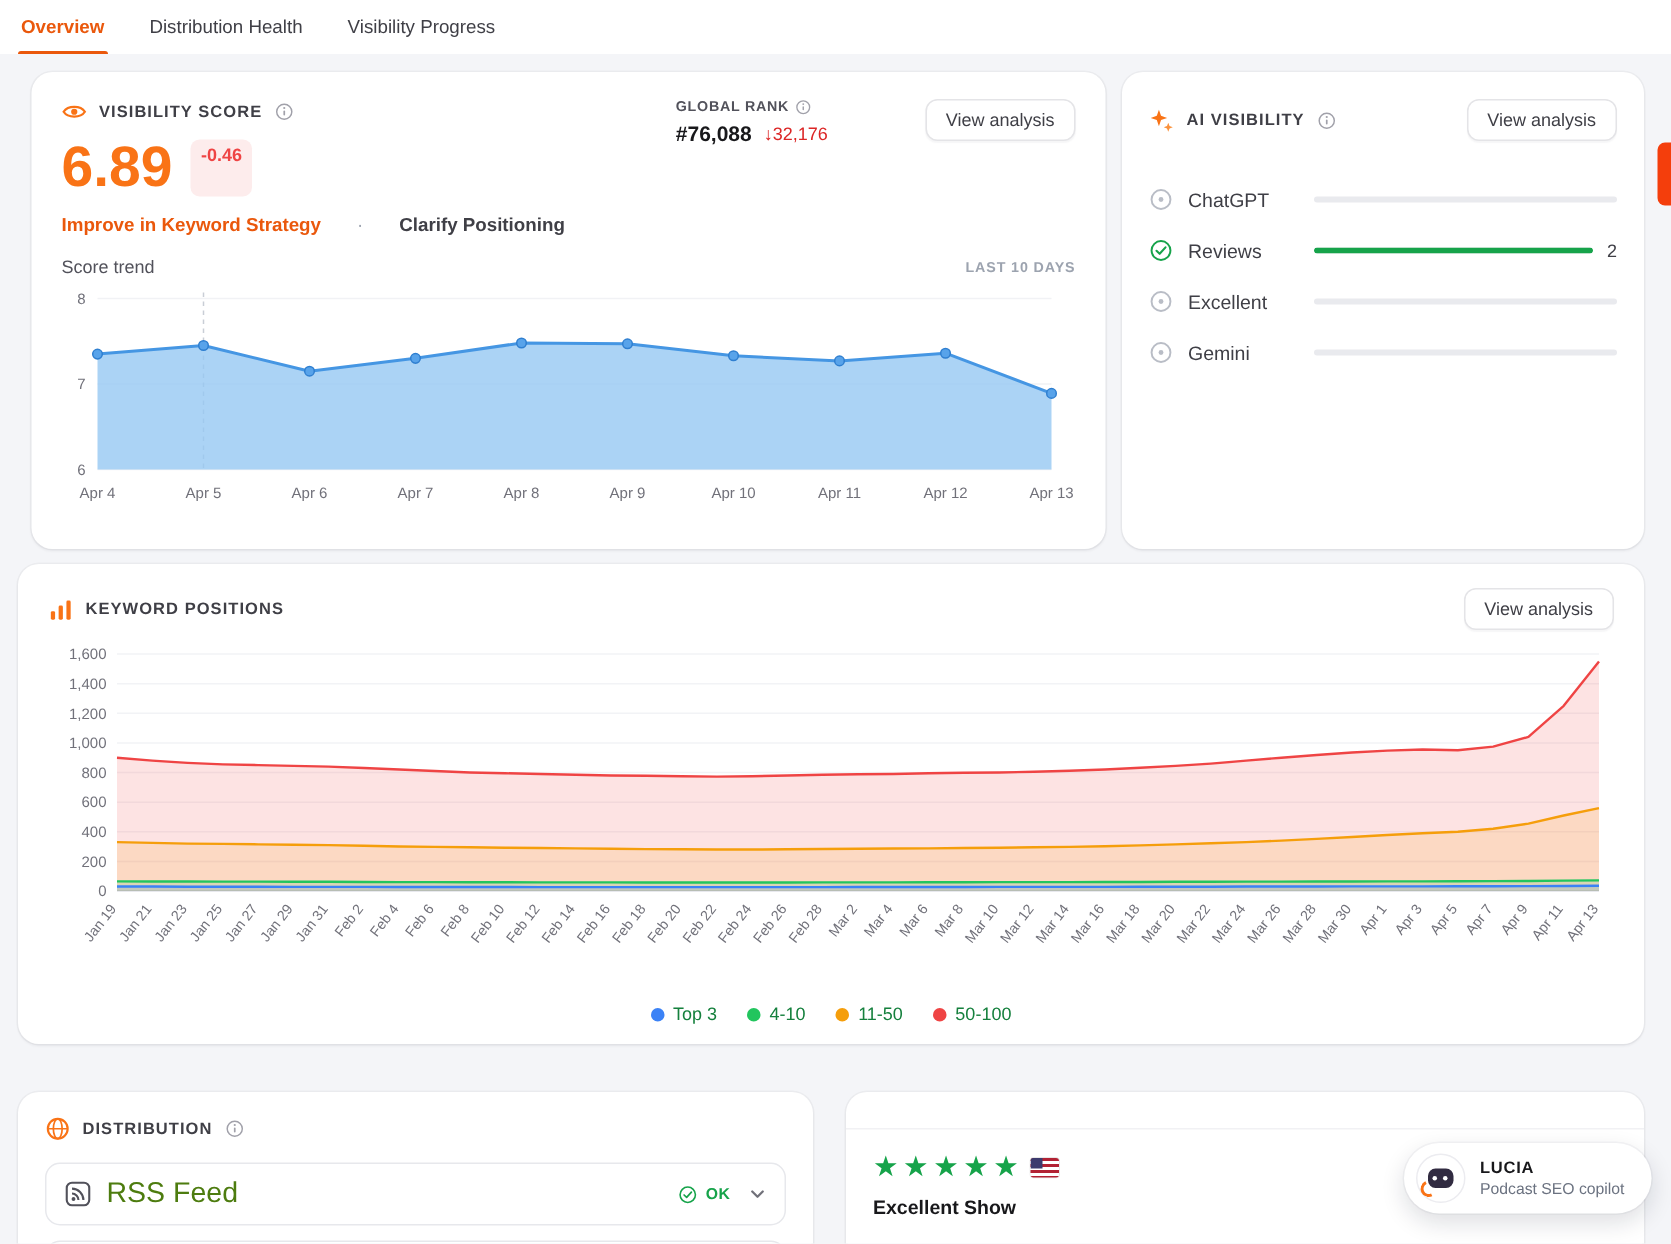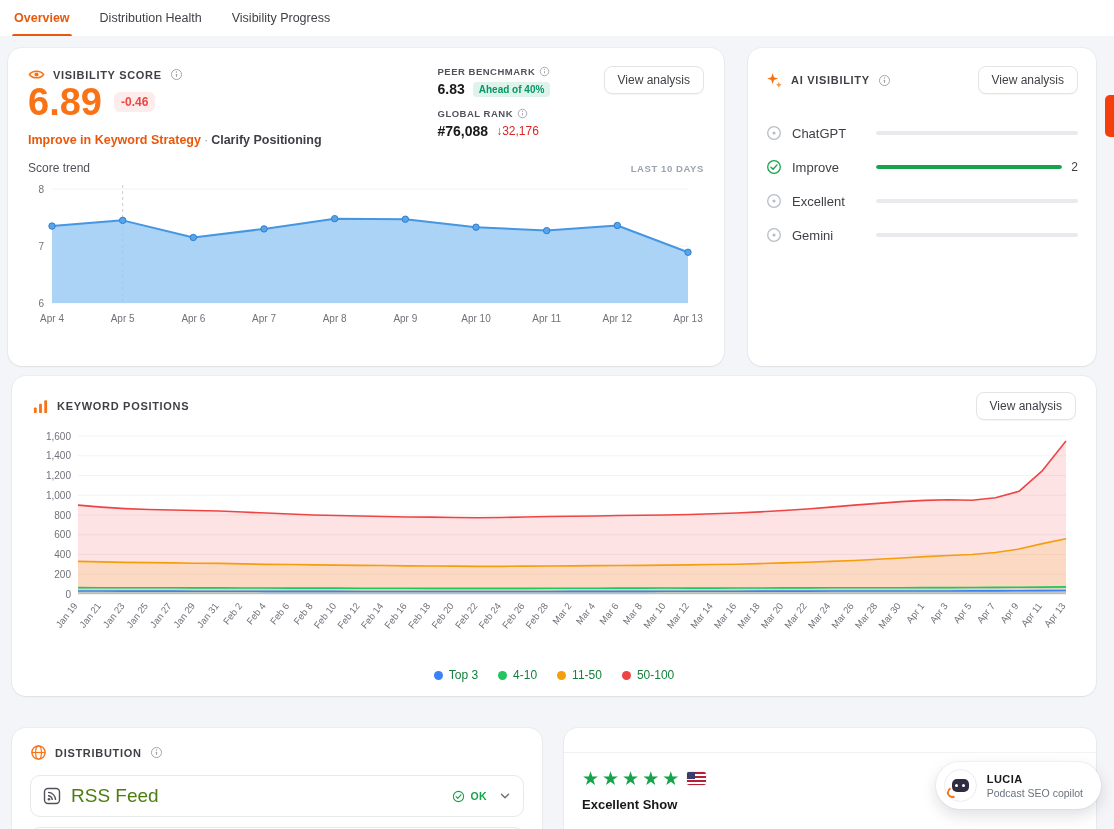--- a/index.html
+++ b/index.html
@@ -15,27 +15,27 @@
 
   
   .card{position:absolute;background:#fff;border-radius:14px;box-shadow:0 1px 2px rgba(16,24,40,.06),0 0 0 1px rgba(16,24,40,.035)}
   .card-head{display:flex;align-items:center;gap:8px}
   .card-title{font-size:11px;font-weight:700;letter-spacing:.7px;color:#3f3f46}
   .hicon{width:17px;height:17px;flex:0 0 auto}
   .info{width:13px;height:13px;flex:0 0 auto;cursor:pointer}
   .btn{border:1px solid #e4e4e7;background:#fff;border-radius:8px;padding:6px 13px;font-size:12px;color:#3f3f46;cursor:pointer;white-space:nowrap;box-shadow:0 1px 1px rgba(16,24,40,.04)}
 
   
-  #card-visibility{left:8px;top:48px;width:716px;height:318px;padding:18px 20px}
+  #card-visibility{left:21px;top:48px;width:716px;height:318px;padding:18px 20px}
   .vis-top{display:flex;align-items:flex-start}
   .vis-left{flex:1}
-  .score-row{display:flex;align-items:center;}
+  .score-row{display:flex;margin-top:10px}
   .score{font-size:38px;line-height:1;font-weight:800;color:#f97316}
   .delta-badge{margin-left:12px;font-size:12px;font-weight:700;color:#ef4444;background:#fdecec;border-radius:6px;padding:3px 7px}
-  .suggestions{margin-top:12px;font-size:12.5px;display:flex;align-items:center;gap:3px}
+  .suggestions{margin-top:12px;font-size:12.5px;display:flex;align-items:center;gap:24px}
   .sg-link{color:#ea580c;font-weight:700;text-decoration:none;cursor:pointer}
   .sg-sep{color:#9ca3af}
   .sg-2{color:#3f3f46;font-weight:600;cursor:pointer}
   .bench{width:152px;margin-right:14px}
   .bench-group{margin-bottom:11px}
   .bench-label{display:flex;align-items:center;gap:4px;font-size:9.5px;font-weight:700;letter-spacing:.5px;color:#52525b}
   .bench-valrow{margin-top:4px;display:flex;align-items:center;gap:8px}
   .bench-val{font-size:14px;font-weight:800;color:#18181b}
   .green-badge{font-size:10px;font-weight:700;color:#059669;background:#def3e9;border-radius:4px;padding:2px 6px}
   .red-delta{font-size:12px;font-weight:400;color:#dc2626}
@@ -123,34 +123,20 @@
         <span class="score">6.89</span>
         <span class="delta-badge">-0.46</span>
       </div>
       <div class="suggestions">
         <span class="sg-link">Improve in Keyword Strategy</span>
         <span class="sg-sep">·</span>
         <span class="sg-2">Clarify Positioning</span>
       </div>
     </div>
     <div class="bench">
-      <div class="bench-group">
-        <div class="bench-label">
-          <span>PEER BENCHMARK</span>
-          <svg class="info" style="width:11px;height:11px" viewBox="0 0 16 16">
-            <circle cx="8" cy="8" r="6.2" fill="none" stroke="#a1a1aa" stroke-width="1.3"></circle>
-            <rect x="7.3" y="7" width="1.4" height="4" rx=".7" fill="#a1a1aa"></rect>
-              <circle cx="8" cy="4.9" r=".9" fill="#a1a1aa"></circle>
-          </svg>
-        </div>
-        <div class="bench-valrow">
-          <span class="bench-val">6.83</span>
-          <span class="green-badge">Ahead of 40%</span>
-        </div>
-      </div>
       <div class="bench-group" style="margin-bottom:0">
         <div class="bench-label">
           <span>GLOBAL RANK</span>
           <svg class="info" style="width:11px;height:11px" viewBox="0 0 16 16">
             <circle cx="8" cy="8" r="6.2" fill="none" stroke="#a1a1aa" stroke-width="1.3"></circle>
             <rect x="7.3" y="7" width="1.4" height="4" rx=".7" fill="#a1a1aa"></rect>
               <circle cx="8" cy="4.9" r=".9" fill="#a1a1aa"></circle>
           </svg>
         </div>
         <div class="bench-valrow">
@@ -223,21 +209,21 @@
       <span class="ai-name">ChatGPT</span>
       <div class="ai-bar">
           <div class="ai-fill" style="width: 0%;"></div>
         </div>
     </div>
     <div class="ai-row">
       <svg class="ai-ic" viewBox="0 0 16 16">
           <circle cx="8" cy="8" r="6.3" fill="none" stroke="#16a34a" stroke-width="1.3"></circle>
           <path d="M5 8.2 L7.1 10.2 L11 5.9" fill="none" stroke="#16a34a" stroke-width="1.4" stroke-linecap="round" stroke-linejoin="round"></path>
         </svg>
-      <span class="ai-name">Improve</span>
+      <span class="ai-name">Reviews</span>
       <div class="ai-bar">
           <div class="ai-fill" style="width: 100%;"></div>
         </div>
       <span class="ai-val">2</span>
     </div>
     <div class="ai-row">
       <svg class="ai-ic" viewBox="0 0 16 16">
           <circle cx="8" cy="8" r="6.3" fill="none" stroke="#b9bdc6" stroke-width="1.3"></circle>
           <circle cx="8" cy="8" r="1.6" fill="#b9bdc6"></circle>
         </svg>

